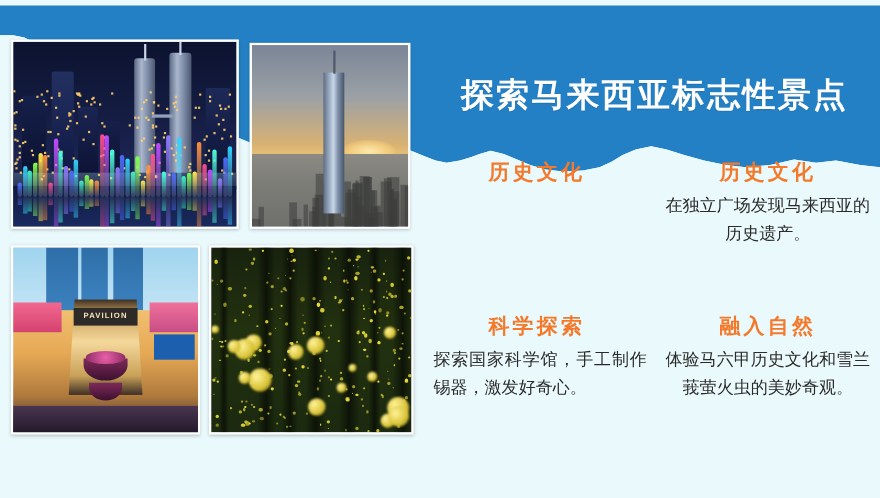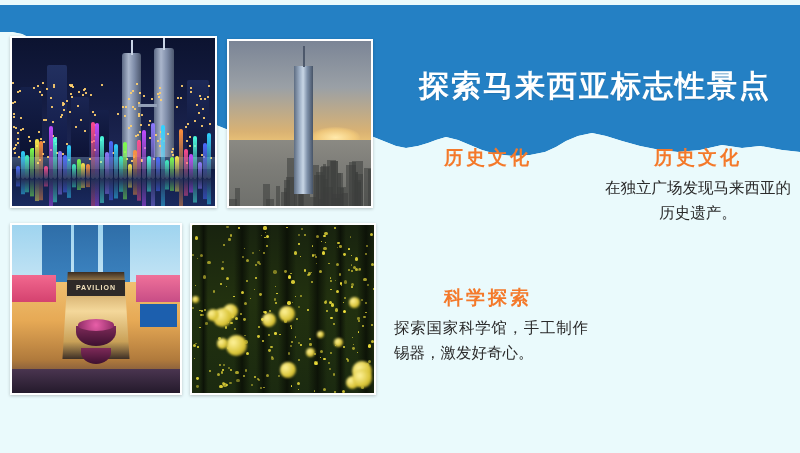--- a/index.html
+++ b/index.html
@@ -778,16 +778,18 @@
       <h2 class="cell-title">科学探索</h2>
       <p class="cell-body">探索国家科学馆，手工制作锡器，激发好奇心。</p>
     </div>
 
     <div class="cell" id="cell-history">
       <h2 class="cell-title">历史文化</h2>
       <p class="cell-body">在独立广场发现马来西亚的历史遗产。</p>
     </div>
 
     <div class="cell" id="cell-nature">
+      <h2 class="cell-title">融入自然</h2>
+      <p class="cell-body">体验马六甲历史文化和雪兰莪萤火虫的美妙奇观。</p>
     </div>
 
   </div>
 </div>
 
 </body></html>

